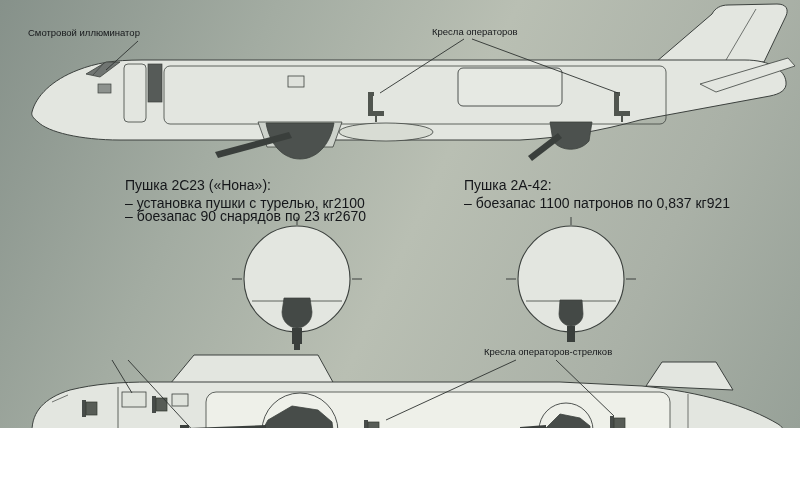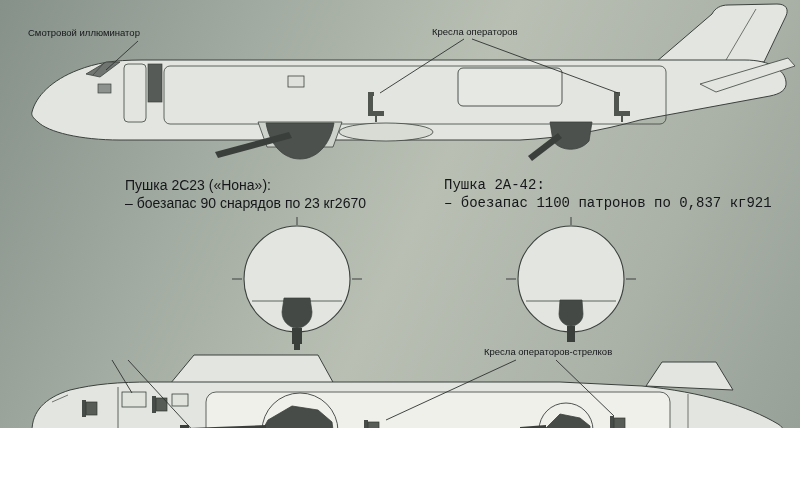--- a/index.html
+++ b/index.html
@@ -10,21 +10,21 @@
   }
   .art { position:absolute; left:0; top:0; }
   .diagram-label {
     position:absolute; font-size:9.5px; line-height:11px; color:#15171a; white-space:nowrap;
   }
   .spec-block { position:absolute; font-size:14px; color:#15171a; }
   .spec-title { margin-bottom:4px; white-space:nowrap; }
   .spec-row { display:flex; justify-content:space-between; line-height:12.5px; white-space:nowrap; }
   .spec-row .val { text-align:right; }
   .gun1 { left:125px; top:177px; width:213px; }
-  .gun2 { left:444px; top:177px; width:198px;font-family:Liberation Mono, monospace; }
+  .gun2 { left:464px; top:177px; width:198px; }
   .lbl-viewing-port { left:28px; top:27px; }
   .lbl-operator-seats { left:432px; top:26px; }
   .lbl-consoles { left:24px; top:346px; }
   .lbl-gunner-seats { left:452px; top:346px;margin-left:32px; }
 </style>
 </head>
 <body>
 
 <div class="canvas">
 
@@ -128,20 +128,24 @@
     </g>
   </svg>
 
   <div class="diagram-label lbl-viewing-port">Смотровой иллюминатор</div>
   <div class="diagram-label lbl-operator-seats">Кресла операторов</div>
   <div class="diagram-label lbl-gunner-seats">Кресла операторов-стрелков</div>
 
   <div class="spec-block gun1">
     <div class="spec-title">Пушка 2С23 («Нона»):</div>
     <div class="spec-row">
+      <span>– установка пушки с турелью, кг</span>
+      <span class="val">2100</span>
+    </div>
+    <div class="spec-row">
       <span>– боезапас 90 снарядов по 23 кг</span>
       <span class="val">2670</span>
     </div>
   </div>
 
   <div class="spec-block gun2">
     <div class="spec-title">Пушка 2А-42:</div>
     <div class="spec-row">
       <span>– боезапас 1100 патронов по 0,837 кг</span>
       <span class="val">921</span>

